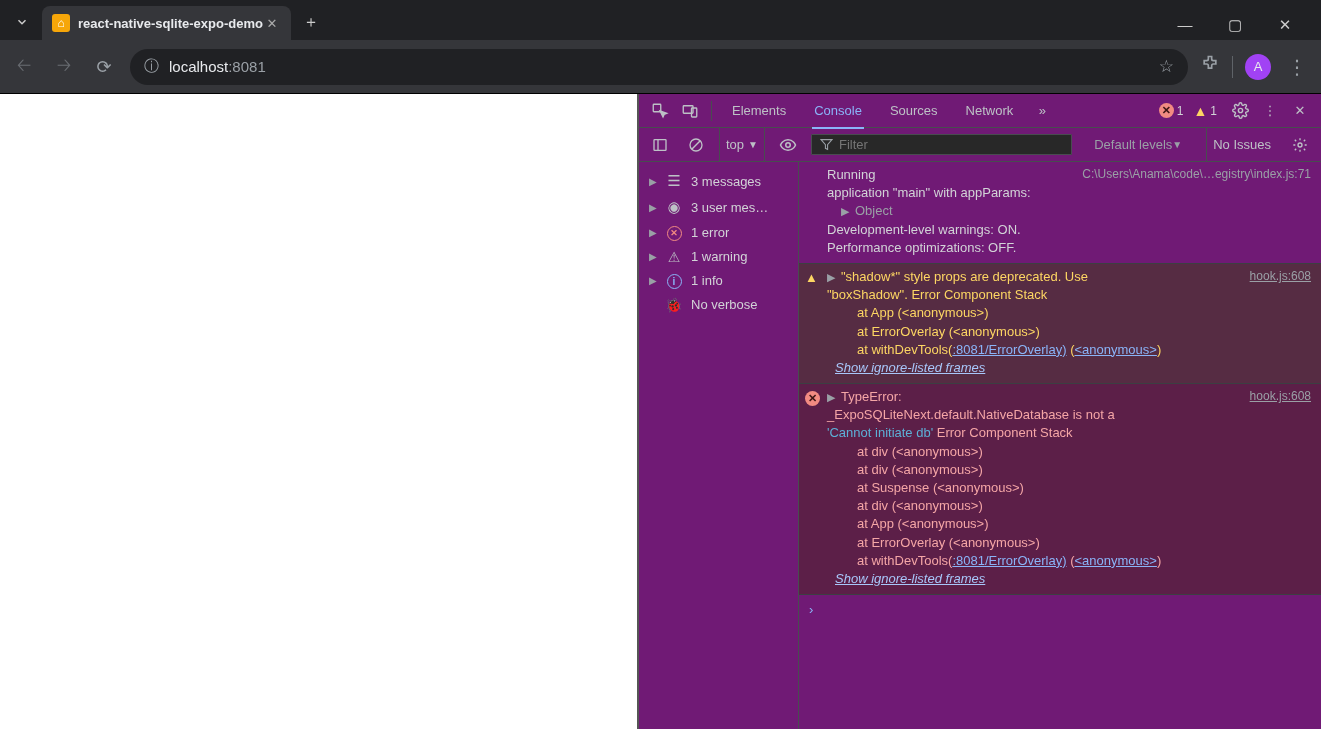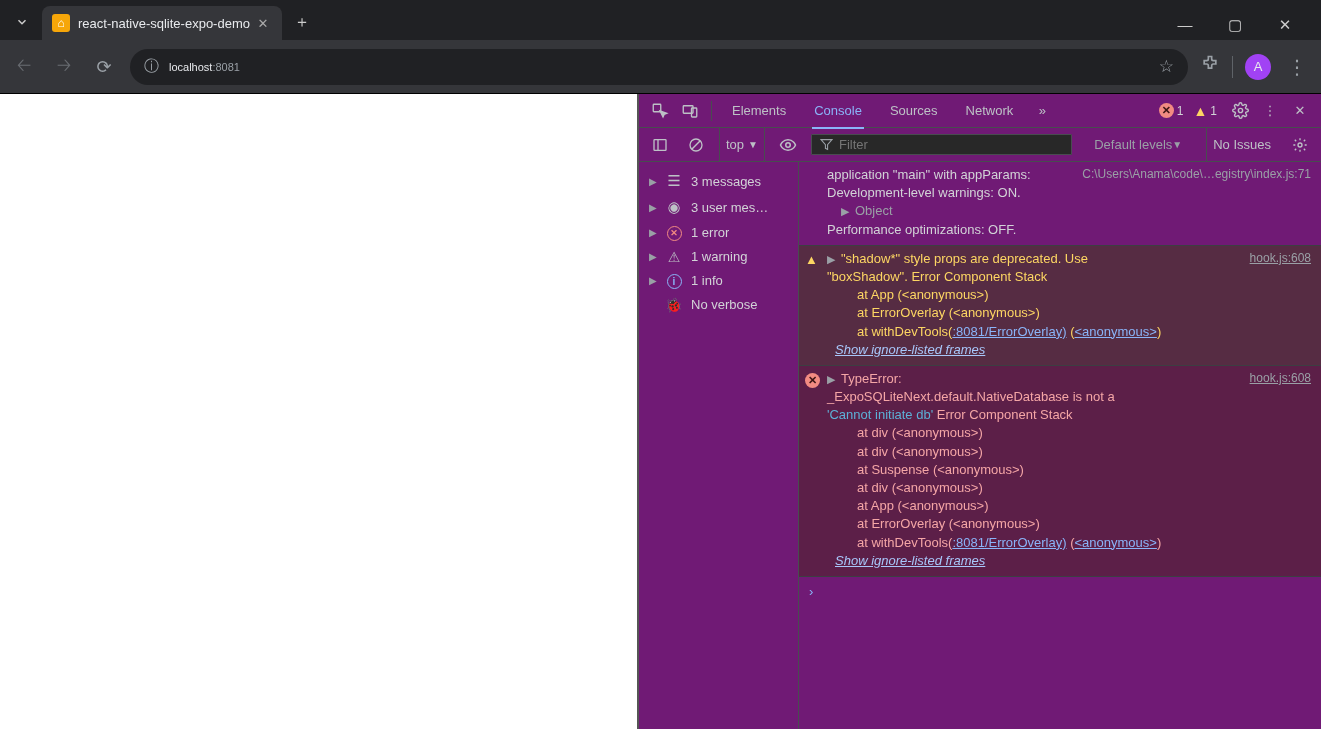--- a/index.html
+++ b/index.html
@@ -2,32 +2,32 @@
 <html><head>
 <meta charset="utf-8">
 <style>
   * { margin:0; padding:0; box-sizing:border-box; font-family:"Segoe UI",Arial,sans-serif; }
   body { width:1321px; height:729px; background:#202124; color:#e8eaed; overflow:hidden; }
   
   .tabstrip { height:40px; background:#202124; display:flex; align-items:flex-end; padding:0 8px; position:relative; }
   .search-tabs-btn { width:28px; height:28px; display:flex; align-items:center; justify-content:center; border-radius:6px; margin-right:6px; margin-bottom:4px; cursor:pointer; }
   .tab { display:flex; align-items:center; background:#35363a; height:34px; border-radius:8px 8px 0 0; padding:0 10px; min-width:240px; cursor:pointer; position:relative; }
   .favicon { width:18px; height:18px; background:#f6a609; border-radius:3px; display:flex; align-items:center; justify-content:center; font-size:12px; margin-right:8px; color:#fff; }
-  .tab-title { font-size:13px; color:#e8eaed; flex:1; white-space:nowrap; overflow:hidden; text-overflow:ellipsis; }
+  .tab-title { font-size:13px; color:#e8eaed; flex:1; white-space:nowrap; overflow:hidden; text-overflow:ellipsis;font-weight:bold; }
   .tab-close { width:18px;height:18px;display:flex;align-items:center;justify-content:center;border-radius:50%;font-size:13px;color:#aaa;cursor:pointer;}
   .newtab { width:28px;height:28px;display:flex;align-items:center;justify-content:center;color:#ccc;margin-left:6px;margin-bottom:4px;border-radius:6px;cursor:pointer;}
   .window-controls { margin-left:auto; display:flex; gap:22px; padding-right:14px; margin-bottom:6px; }
   .winctl { width:28px;text-align:center;font-size:15px;color:#ccc;cursor:pointer; }
   
   .toolbar { height:54px; background:#35363a; display:flex; align-items:center; padding:0 10px; gap:12px; border-bottom:1px solid #000; }
   .navbtn { width:28px;height:28px;display:flex;align-items:center;justify-content:center;color:#9aa0a6;font-size:18px;cursor:pointer; border-radius:50%;}
   .navbtn.disabled { opacity:.5; cursor:default;}
   .omnibox { flex:1; height:36px; background:#202124; border-radius:18px; display:flex; align-items:center; padding:0 14px; gap:10px; }
   .siteinfo { color:#9aa0a6; font-size:15px; }
-  .url { font-size:11px; color:#e8eaed;text-align:right; }
+  .url { font-size:15px; color:#e8eaed;text-align:right; }
   .url .host { color:#e8eaed; }
   .url .port { color:#9aa0a6; }
   .omnispacer { flex:1; }
   .star { color:#9aa0a6; font-size:17px; cursor:pointer;}
   .extbtn { color:#9aa0a6; font-size:17px; cursor:pointer; }
   .divider { width:1px; height:22px; background:#5f6368; }
   .avatar { width:26px;height:26px;border-radius:50%;background:#a142f4;display:flex;align-items:center;justify-content:center;font-size:13px;font-weight:500;cursor:pointer;}
   .menu3 { color:#9aa0a6; font-size:20px; cursor:pointer; padding:0 4px;}
   
   .main { display:flex; height:calc(729px - 40px - 54px); }
@@ -242,23 +242,24 @@
             <span class="arrow">▶</span>
             <span class="ico bug">🐞</span>
             <span class="lbl">No verbose</span>
           </div>
       </div>
 
       <div class="msgs">
 
         <div class="msg">
           <span class="source nolink">C:\Users\Anama\code\…egistry\index.js:71</span>
+          <div><span>Running</span></div>
           <div><span>application "main" with appParams:</span></div>
+          <div style="padding-left:14px"><span class="expand">▶</span><span class="obj">Object</span></div>
           <div><span>Development-level warnings: ON.</span></div>
-          <div style="padding-left:14px"><span class="expand">▶</span><span class="obj">Object</span></div>
           <div><span>Performance optimizations: OFF.</span></div>
         </div>
 
         <div class="msg warn">
           <span class="gutter tri-warn">▲</span>
           <span class="source">hook.js:608</span>
           <div><span class="expand">▶</span><span>"shadow*" style props are deprecated. Use</span></div>
           <div><span>"boxShadow".</span> <span>Error Component Stack</span></div>
           <div class="stack">at App (&lt;anonymous&gt;)</div>
           <div class="stack">at ErrorOverlay (&lt;anonymous&gt;)</div>

